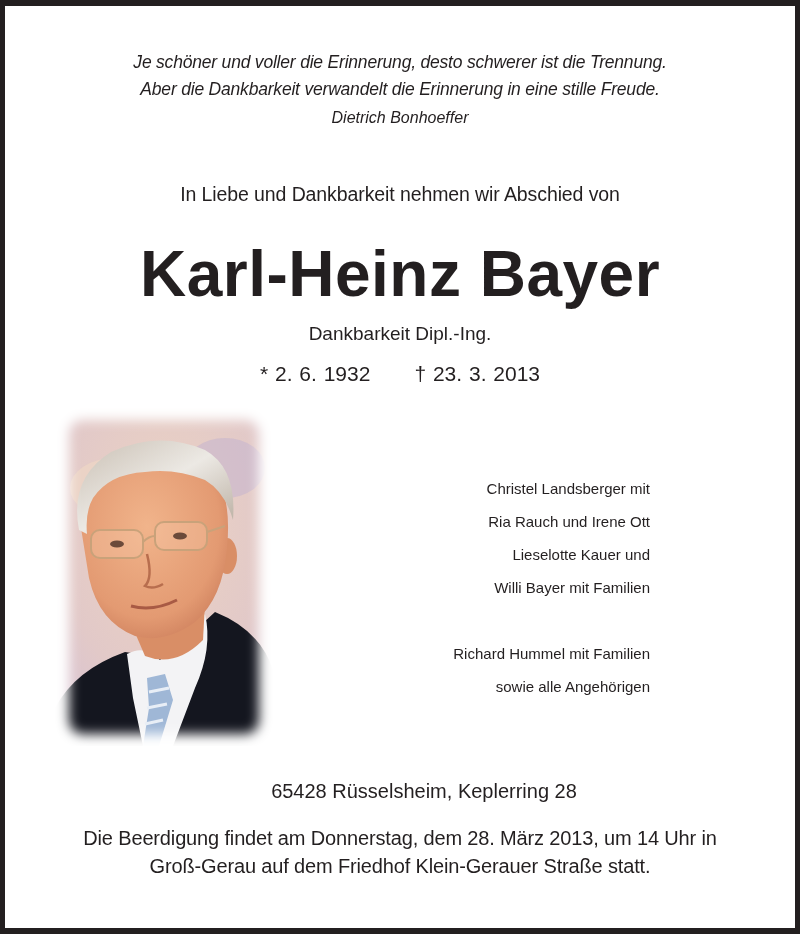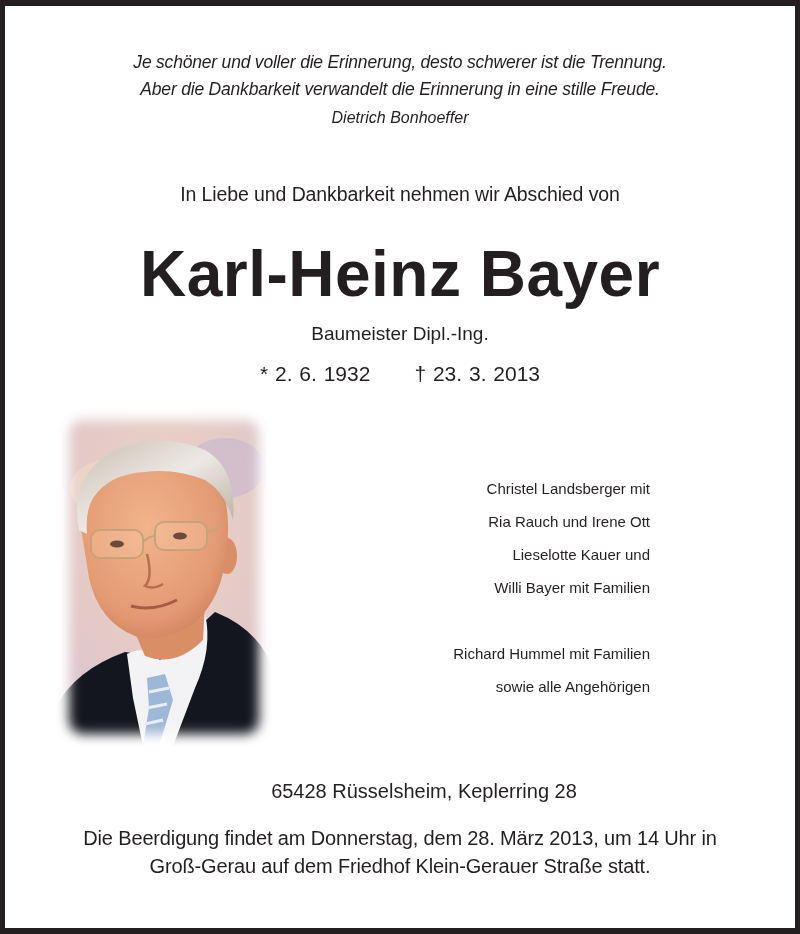--- a/index.html
+++ b/index.html
@@ -41,21 +41,21 @@
 <div class="frame">
 
   <div class="ln quote" style="top:48px">Je schöner und voller die Erinnerung, desto schwerer ist die Trennung.</div>
   <div class="ln quote" style="top:75px">Aber die Dankbarkeit verwandelt die Erinnerung in eine stille Freude.</div>
   <div class="ln intro" style="top:179px">In Liebe und Dankbarkeit nehmen wir Abschied von</div>
 
   <div class="ln author" style="top:104px">Dietrich Bonhoeffer</div>
 
   <div class="ln name" style="top:236px">Karl-Heinz Bayer</div>
 
-  <div class="ln title" style="top:318px">Baumeister Dipl.-Ing.</div>
+  <div class="ln title" style="top:318px">Dankbarkeit Dipl.-Ing.</div>
 
   <div class="ln dates" style="top:357px">
     <span>* 2. 6. 1932</span><span class="gap"></span><span>† 23. 3. 2013</span>
   </div>
 
   <div class="photo">
     <svg width="218" height="338" viewBox="0 0 218 338" xmlns="http://www.w3.org/2000/svg">
       <defs>
         <radialGradient id="bgGrad" cx="0.5" cy="0.35" r="0.8">
           <stop offset="0" stop-color="#ecd3c3"></stop>

